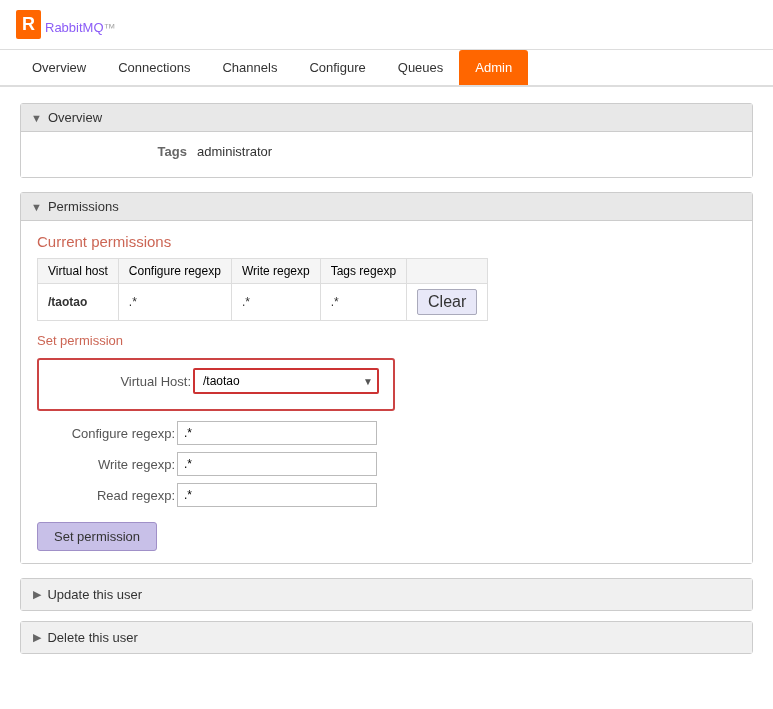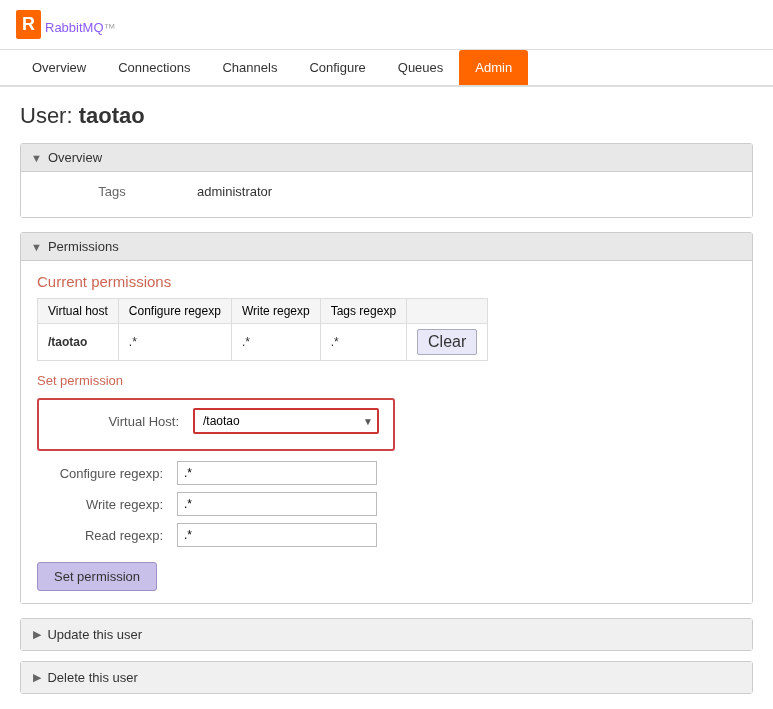--- a/index.html
+++ b/index.html
@@ -23,37 +23,37 @@
     .page-title strong { font-weight: bold; }
 
     
     .section { border: 1px solid #ccc; border-radius: 3px; margin-bottom: 14px; }
     .section-header { background: #e8e8e8; padding: 6px 10px; display: flex; align-items: center; gap: 6px; cursor: pointer; font-size: 13px; font-weight: normal; border-bottom: 1px solid #ccc; }
     .section-header .arrow { color: #666; font-size: 11px; }
     .section-body { padding: 12px 16px; background: #fff; }
 
     
     .info-row { display: flex; margin-bottom: 6px; align-items: center; }
-    .info-label { width: 160px; text-align: center; color: #666; padding-right: 10px; }
+    .info-label { width: 160px; text-align: right; color: #666; padding-right: 10px; font-weight: bold; }
     .info-value { color: #333; }
 
     
     .sub-title { color: #c65; font-size: 15px; margin-bottom: 8px; }
     table.perms { border-collapse: collapse; font-size: 12px; margin-bottom: 12px; }
     table.perms th { background: #f5f5f5; border: 1px solid #ddd; padding: 5px 10px; font-weight: normal; text-align: left; color: #000000; }
     table.perms td { border: 1px solid #ddd; padding: 5px 10px; }
     table.perms td.vhost { font-weight: bold; }
 
     
     .btn-clear { background: #e8e8f8; border: 1px solid #aab; color: #333; padding: 3px 10px; cursor: pointer; border-radius: 2px; font-size: 16px; }
 
     
     .set-perm-title { color: #c65; font-size: 13px; margin-bottom: 10px; }
     .form-row { display: flex; align-items: center; margin-bottom: 7px; }
-    .form-label { width: 140px; text-align: right; padding-right: 14px; color: #555; }
+    .form-label { width: 140px; text-align: right; padding-right: 2px; color: #555; }
     .form-input { border: 1px solid #bbb; padding: 4px 6px; font-size: 12px; width: 200px; outline: none; }
 
     
     .vhost-select-wrap { border: 2px solid #c33; border-radius: 2px; padding: 2px 4px; display: inline-flex; align-items: center; }
     .vhost-select { border: none; outline: none; font-size: 12px; padding: 2px 4px; background: #fff; appearance: none; width: 160px; cursor: pointer; }
     .vhost-select-arrow { color: #555; font-size: 10px; margin-left: 4px; pointer-events: none; }
 
     
     .btn-set { background: #c8c0e8; border: 1px solid #a090c8; color: #333; padding: 6px 16px; cursor: pointer; border-radius: 3px; font-size: 13px; margin-top: 8px; }
 
@@ -78,23 +78,20 @@
   <a class="nav-item">Overview</a>
   <a class="nav-item">Connections</a>
   <a class="nav-item">Channels</a>
   <a class="nav-item">Configure</a>
   <a class="nav-item">Queues</a>
   <a class="nav-item active">Admin</a>
 </div>
 
 <div class="page">
 
-  <div class="page-title">
-    <span>User: </span><strong>taotao</strong>
-  </div>
 
   <div class="section">
     <div class="section-header">
       <span class="arrow">▼</span>
       <span>Overview</span>
     </div>
     <div class="section-body">
       <div class="info-row">
         <span class="info-label">Tags</span>
         <span class="info-value">administrator</span>

